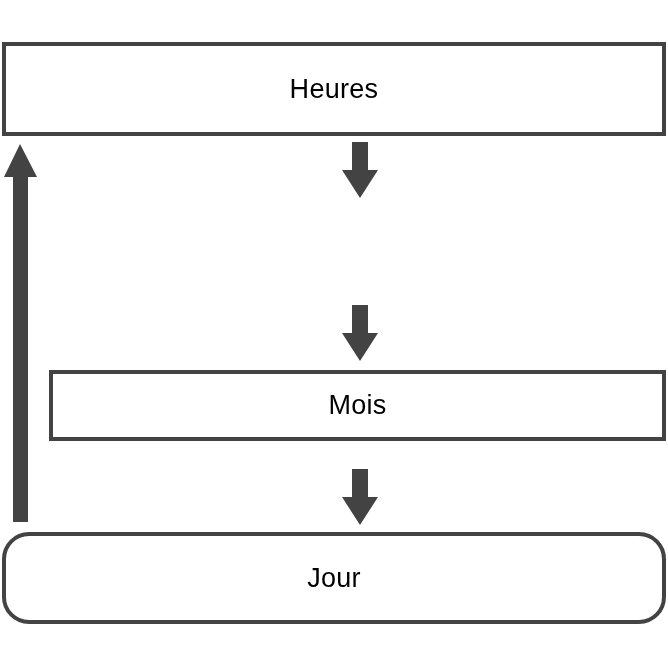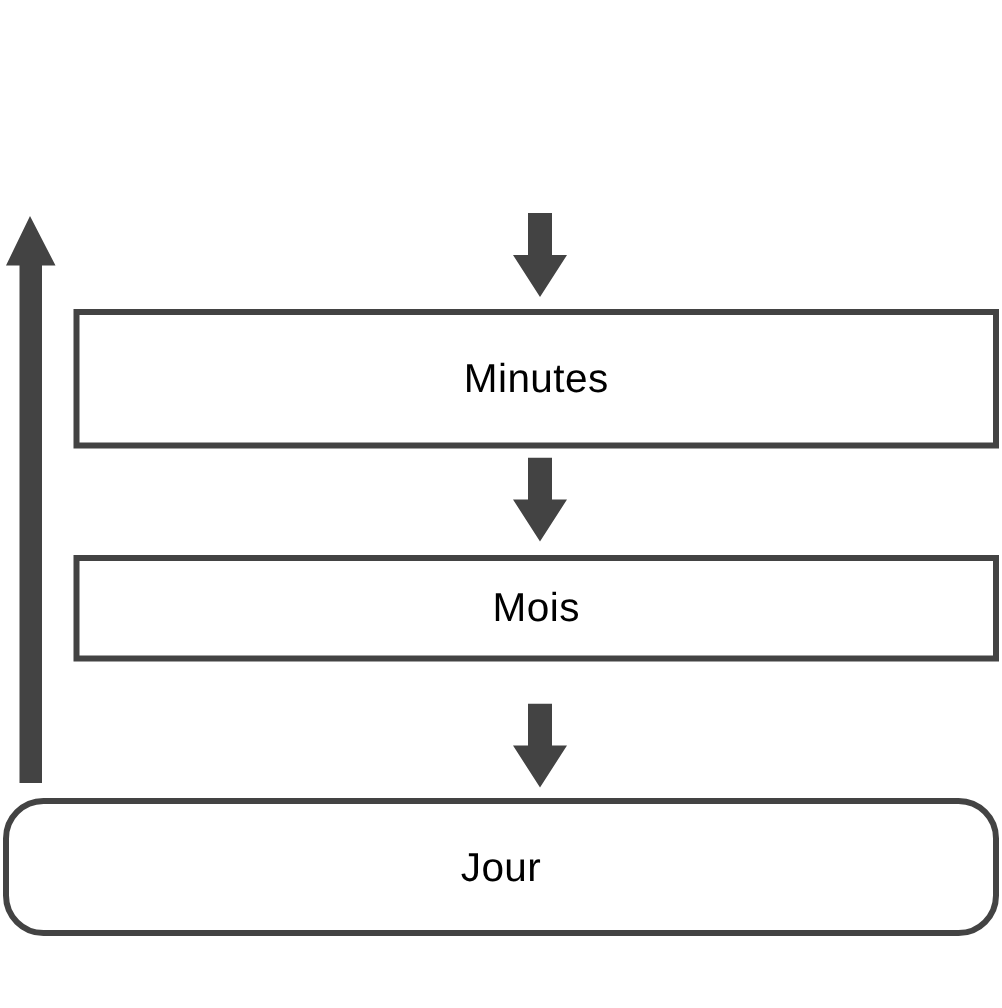--- a/index.html
+++ b/index.html
@@ -54,30 +54,30 @@
   #arrow-heures-minutes { left: 340px; top: 142px; width: 40px;  height: 58px; }
   #arrow-minutes-mois   { left: 340px; top: 305px; width: 40px;  height: 58px; }
   #arrow-mois-jour      { left: 340px; top: 469px; width: 40px;  height: 58px; }
   #arrow-jour-heures    { left: 2px;   top: 142px; width: 38px;  height: 382px; }
 </style>
 </head>
 <body>
 
 <div id="diagram-root">
 
+  <div class="node-box" id="node-heures">
+    <span class="node-label">Heures</span>
+  </div>
 
   <div class="arrow" id="arrow-heures-minutes">
     <svg width="40" height="58" viewBox="0 0 40 58" xmlns="http://www.w3.org/2000/svg">
       <polygon points="12,0 28,0 28,28 38,28 20,56 2,28 12,28" fill="#434343"></polygon>
     </svg>
   </div>
 
-  <div class="node-box" id="node-minutes">
-    <span class="node-label">Minutes</span>
-  </div>
 
   <div class="arrow" id="arrow-minutes-mois">
     <svg width="40" height="58" viewBox="0 0 40 58" xmlns="http://www.w3.org/2000/svg">
       <polygon points="12,0 28,0 28,28 38,28 20,56 2,28 12,28" fill="#434343"></polygon>
     </svg>
   </div>
 
   <div class="node-box" id="node-mois">
     <span class="node-label">Mois</span>
   </div>

